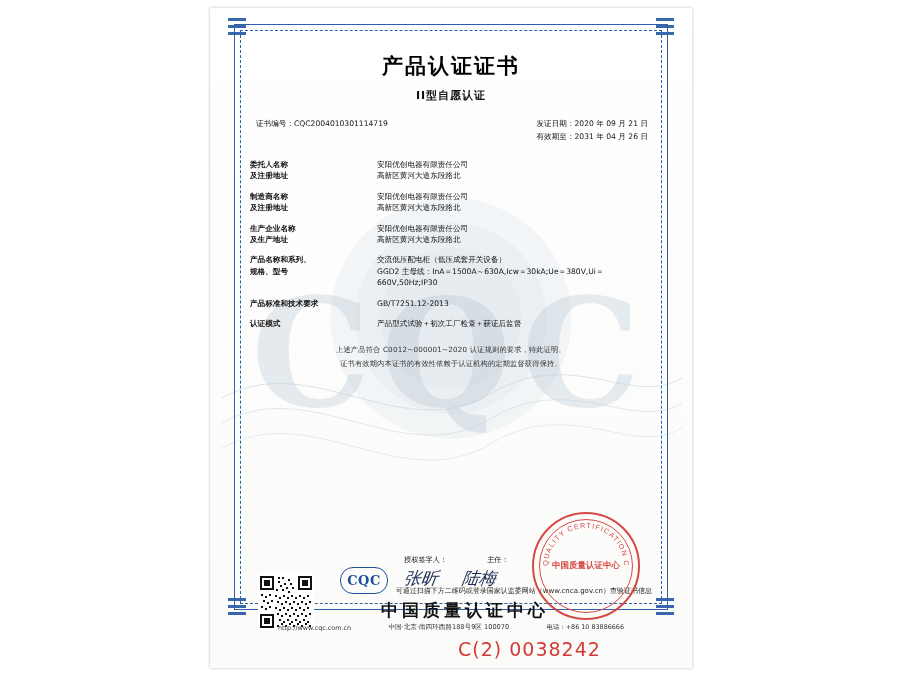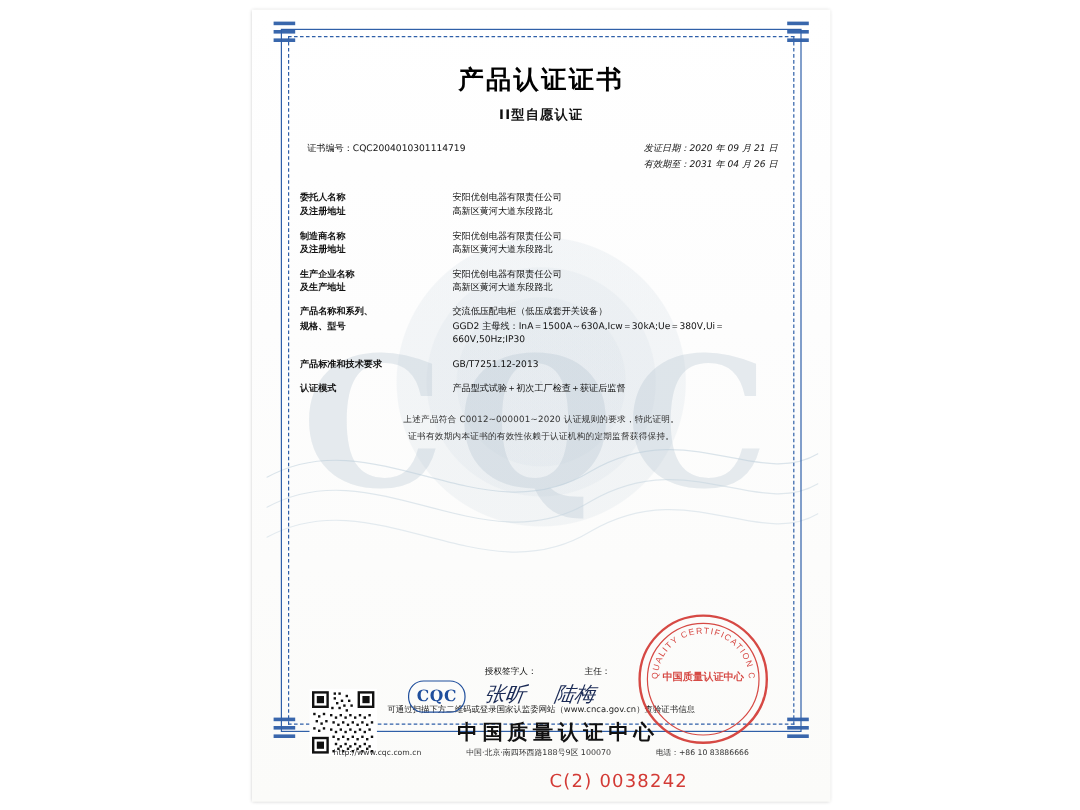--- a/index.html
+++ b/index.html
@@ -74,39 +74,39 @@
   }
   .subtitle{
     text-align:center;font-size:11px;font-weight:bold;letter-spacing:1px;
     margin-top:8px;color:#111;
   }
 
   .meta{
     margin-top:16px;display:flex;justify-content:space-between;font-size:7.6px;color:#111;
   }
   .meta .left{padding-left:6px;}
-  .meta .right{text-align:right;padding-right:4px;font-style:italic;}
+  .meta .right{text-align:right;padding-right:4px;}
   .meta .right div{margin-bottom:3px;}
 
   .fields{margin-top:14px;font-size:7.6px;}
   .row{display:flex;margin-bottom:9px;line-height:1.5;gap:31px;}
   .row .lbl{width:96px;flex:none;font-weight:bold;color:#111;}
   .row .lbl span{display:block;}
   .row .val{flex:1;color:#111;}
   .row .val span{display:block;}
 
   .note{
     margin-top:14px;font-size:7.2px;line-height:1.9;color:#333;
     letter-spacing:.2px;
     text-align:center;
   }
 
   .qrnote{
     position:absolute;left:40px;right:40px;bottom:72px;
-    text-align:center;font-size:7px;color:#222;
+    text-align:right;font-size:7px;color:#222;
   }
 
   .bottom{
     position:absolute;left:34px;right:34px;bottom:26px;height:120px;
   }
   .qr{
     position:absolute;left:14px;bottom:12px;width:56px;height:56px;
     background:#fff;
   }
   .qr svg{display:block;}
@@ -141,27 +141,27 @@
     position:absolute;inset:5px;border-radius:50%;border:1px solid #d33a35;
   }
   .seal .cn{
     position:absolute;left:50%;top:50%;transform:translate(-50%,-50%);
     font-size:8.5px;font-weight:bold;width:86px;text-align:center;line-height:1.4;
     color:#d33a35;
   }
   .seal svg{position:absolute;inset:0;}
   .footline{
     position:absolute;left:34px;right:34px;bottom:10px;
-    display:flex;justify-content:space-between;align-items:flex-start;
+    display:flex;justify-content:space-between;align-items:center;
     font-size:6.4px;color:#333;
   }
   .footline .mid{font-size:6.6px;}
   .serial{
     position:absolute;left:248px;bottom:8px;
-    font-size:15px;color:#d33a35;letter-spacing:1px;
+    font-size:19px;color:#d33a35;letter-spacing:1px;
     font-family:"DejaVu Sans","Liberation Sans",sans-serif;
   }
 </style>
 </head>
 <body>
 
 <div class="page">
   <div class="cert">
 
     <div class="watermark">CQC</div>

